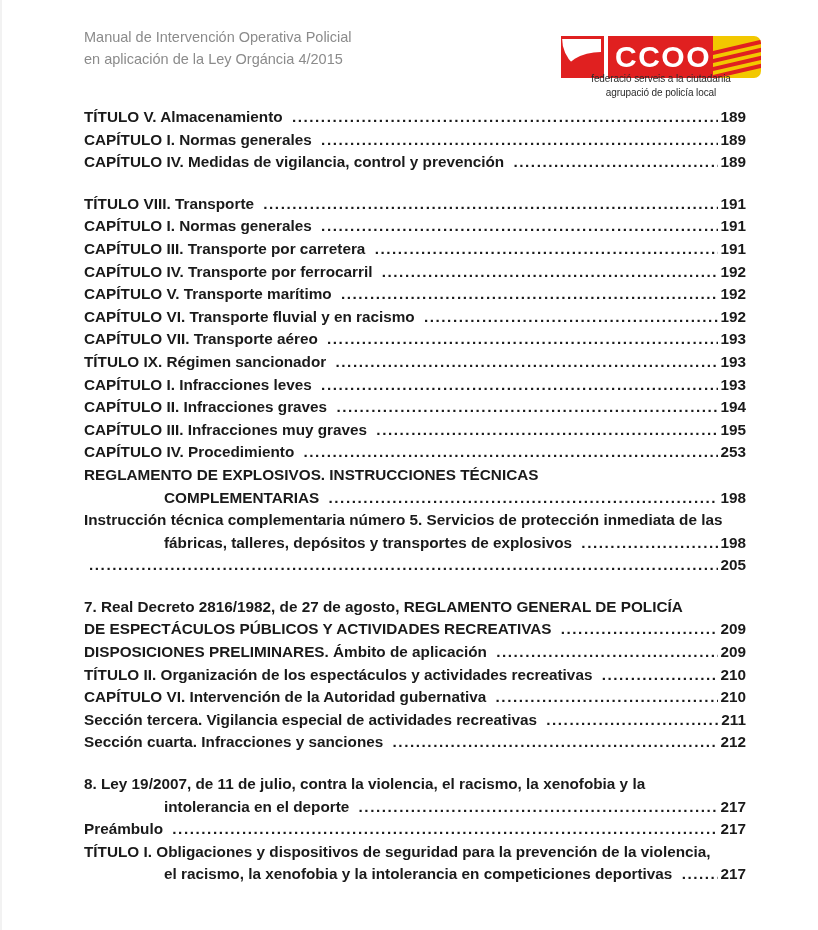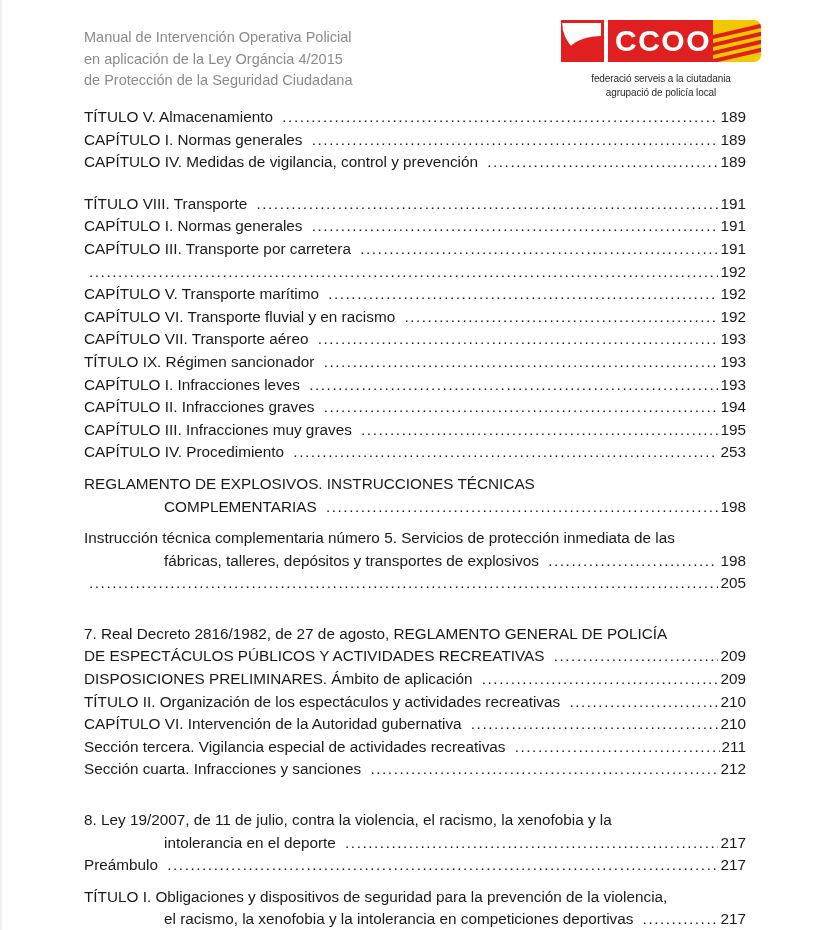--- a/index.html
+++ b/index.html
@@ -48,20 +48,21 @@
     position: absolute;
     left: 559px;
     top: 20px;
     width: 200px;
     height: 72px;
   }
   .logo-bar {
     position: relative;
     width: 200px;
     height: 42px;
+    margin-top: 16px;
   }
   .logo-emblem {
     position: absolute;
     left: 0; top: 0;
     width: 43px;
     height: 42px;
     background: #e02020;
     overflow: hidden;
   }
   .logo-emblem::before {
@@ -138,21 +139,21 @@
     letter-spacing: -0.1px;
   }
 
   
   .toc {
     position: absolute;
     left: 82px;
     top: 106px;
     width: 662px;
   }
-  .toc-block { margin-bottom: 19px; }
+  .toc-block { margin-bottom: 19px; font-weight: bold; }
   .toc-block:last-child { margin-bottom: 0; }
 
   .toc-entry {
     font-size: 15.3px;
     line-height: 22.6px;
     color: #1a1a1a;
   }
   .toc-line {
     display: flex;
     align-items: flex-end;
@@ -175,33 +176,32 @@
     font-size: 15.3px;
     color: #1a1a1a;
     margin: 0 2px 0 5px;
     min-width: 0;
   }
   .toc-line .page-no {
     flex: 0 0 auto;
     text-align: right;
     white-space: pre;
   }
-  .toc-line.no-leader .txt { flex: 0 0 auto; margin-top: 9px; }
+  .toc-line.no-leader .txt { flex: 0 0 auto; }
 </style>
 </head>
 <body>
 
 <div class="page">
 
   <div class="header">
 
     <div class="doc-title">
       <div>Manual de Intervención Operativa Policial</div>
       <div>en aplicación de la Ley Orgáncia 4/2015</div>
-      <div>de Protección de la Seguridad Ciudadana</div>
     </div>
 
     <div class="logo">
       <div class="logo-bar">
         <div class="logo-emblem"></div>
         <div class="logo-word">CCOO</div>
         <div class="logo-flag">
           <i></i>
             <i></i>
             <i></i>
@@ -257,20 +257,21 @@
         </div>
         <div class="toc-entry">
           <div class="toc-line">
             <span class="txt">CAPÍTULO III. Transporte por carretera </span>
             <span class="leader">............................................................................................................................................................................................................................</span>
             <span class="page-no">191</span>
           </div>
         </div>
         <div class="toc-entry">
           <div class="toc-line">
+            <span class="txt">CAPÍTULO IV. Transporte por ferrocarril </span>
             <span class="leader">............................................................................................................................................................................................................................</span>
             <span class="page-no">192</span>
           </div>
         </div>
         <div class="toc-entry">
           <div class="toc-line">
             <span class="txt">CAPÍTULO V. Transporte marítimo </span>
             <span class="leader">............................................................................................................................................................................................................................</span>
             <span class="page-no">192</span>
           </div>

